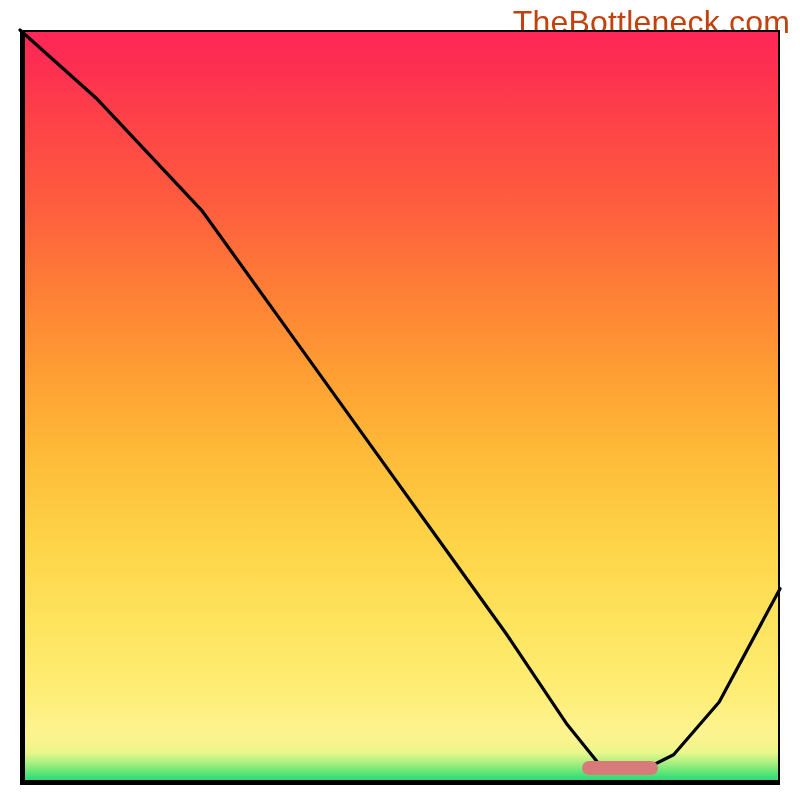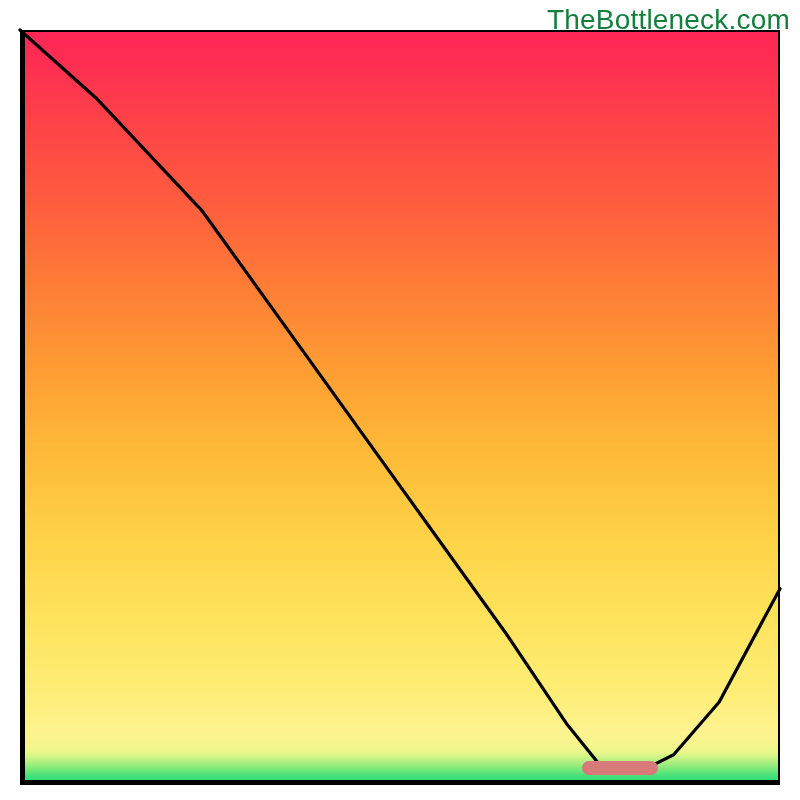--- a/index.html
+++ b/index.html
@@ -12,22 +12,22 @@
   }
   .wrap {
     position: relative;
     width: 800px;
     height: 800px;
   }
   .watermark {
     position: absolute;
     top: 4px;
     right: 10px;
-    color: #15803d;
-    font-size: 28px;
+    color: #c2410c;
+    font-size: 32px;
     font-weight: 400;
     letter-spacing: 0.2px;
     user-select: none;
     text-align: right;
   }
   .plot-frame {
     position: absolute;
     left: 20px;
     top: 30px;
     width: 760px;

